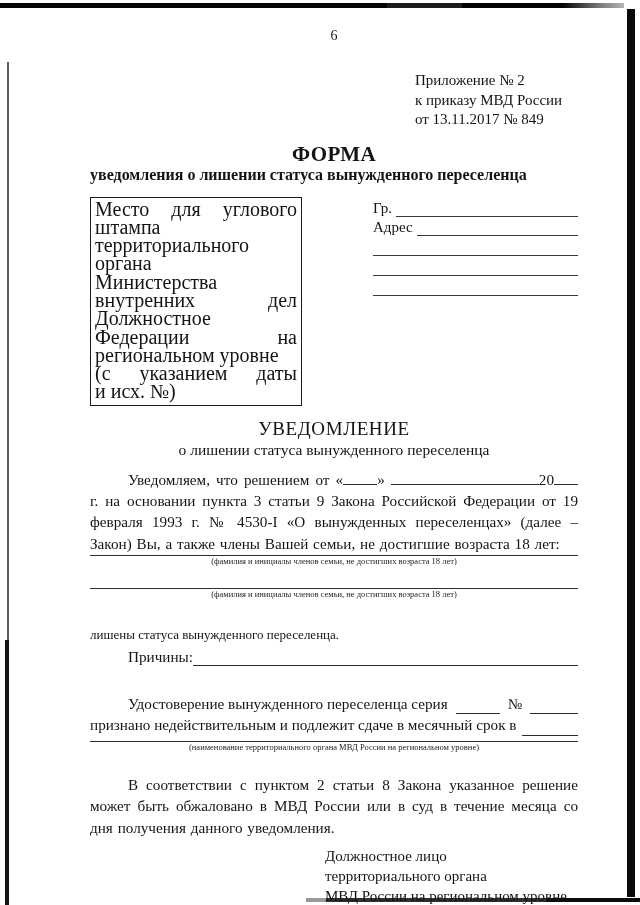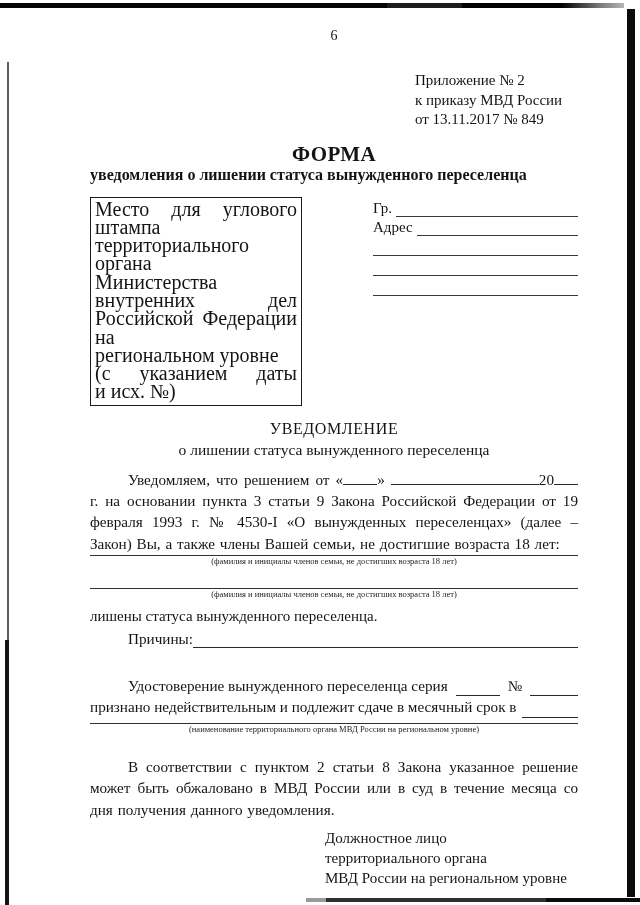--- a/index.html
+++ b/index.html
@@ -32,35 +32,35 @@
 
   .stamp-row { margin-top:12px; display:flex; justify-content:space-between; align-items:flex-start; }
   .stamp-box { width:202px; border:1.5px solid #1a1a1a; padding:2px 4px 4px 4px;
                font-size:20px; line-height:18.3px; }
   .stamp-box .jl { text-align:justify; text-align-last:justify; }
   .recipient { width:205px; padding-top:1px; }
   .recip-row { display:flex; align-items:flex-end; height:19px; font-size:15px; }
   .recip-blank { flex:1; border-bottom:1.5px solid #3a3a3a; margin-left:4px; }
   .recip-line  { height:19px; border-bottom:1.5px solid #3a3a3a; }
 
-  .h1 { margin-top:13px; text-align:center; font-size:16px; letter-spacing:.6px; line-height:20px; }
+  .h1 { margin-top:13px; text-align:center; font-size:19px; letter-spacing:.6px; line-height:20px; }
   .h2 { text-align:center; font-size:15.5px; line-height:21px; }
 
   .para { margin:0; font-size:15.2px; line-height:21.3px; text-align:justify; text-indent:38px; word-spacing:1px; }
   .p1 { margin-top:9px; }
   .blank { display:inline-block; border-bottom:1.3px solid #2a2a2a; height:13px; vertical-align:baseline; }
   .b-day { width:34px; } .b-month { width:148px; } .b-year { width:24px; }
 
   .ruled { }
   .rule  { border-bottom:1.5px solid #2e2e2e; height:0; }
   .cap   { font-size:8.5px; line-height:11px; text-align:center; color:#1d1d1d; }
   .ruled-1 { margin-top:1px; }
   .ruled-2 { margin-top:21px; }
 
-  .statement { margin-top:6px; font-size:15px; line-height:21px; }
+  .statement { margin-top:24px; font-size:13px; line-height:21px; }
   .reasons-row { display:flex; align-items:flex-end; height:21px; font-size:15.2px; }
   .reasons-row .lbl { margin-left:38px; }
   .reasons-blank { flex:1; border-bottom:1.3px solid #2a2a2a; }
 
   .cert { margin-top:27px; font-size:15.2px; line-height:21.5px; }
   .cert-a { display:flex; align-items:flex-end; padding-left:38px; }
   .cert-a .cb1 { width:44px; border-bottom:1.3px solid #2a2a2a; margin:0 8px; }
   .cert-a .cb2 { flex:1; border-bottom:1.3px solid #2a2a2a; margin-left:8px; }
   .cert-b { display:flex; align-items:flex-end; }
   .cert-b .cb3 { flex:1; border-bottom:1.3px solid #2a2a2a; margin-left:6px; }
@@ -92,21 +92,21 @@
   </div>
 
   <div class="title">ФОРМА</div>
   <div class="subtitle">уведомления о лишении статуса вынужденного переселенца</div>
 
   <div class="stamp-row">
     <div class="stamp-box">
       <div class="jl">Место для углового штампа</div>
       <div class="jl">территориального органа</div>
       <div class="jl">Министерства внутренних дел</div>
-      <div class="jl">Российской Федерации на</div>
+      <div class="jl">Должностное Федерации на</div>
       <div>региональном уровне</div>
       <div class="jl">(с указанием даты</div>
       <div>и исх. №)</div>
     </div>
     <div class="recipient">
       <div class="recip-row">
         <span>Гр.</span>
         <span class="recip-blank"></span>
       </div>
       <div class="recip-row">

